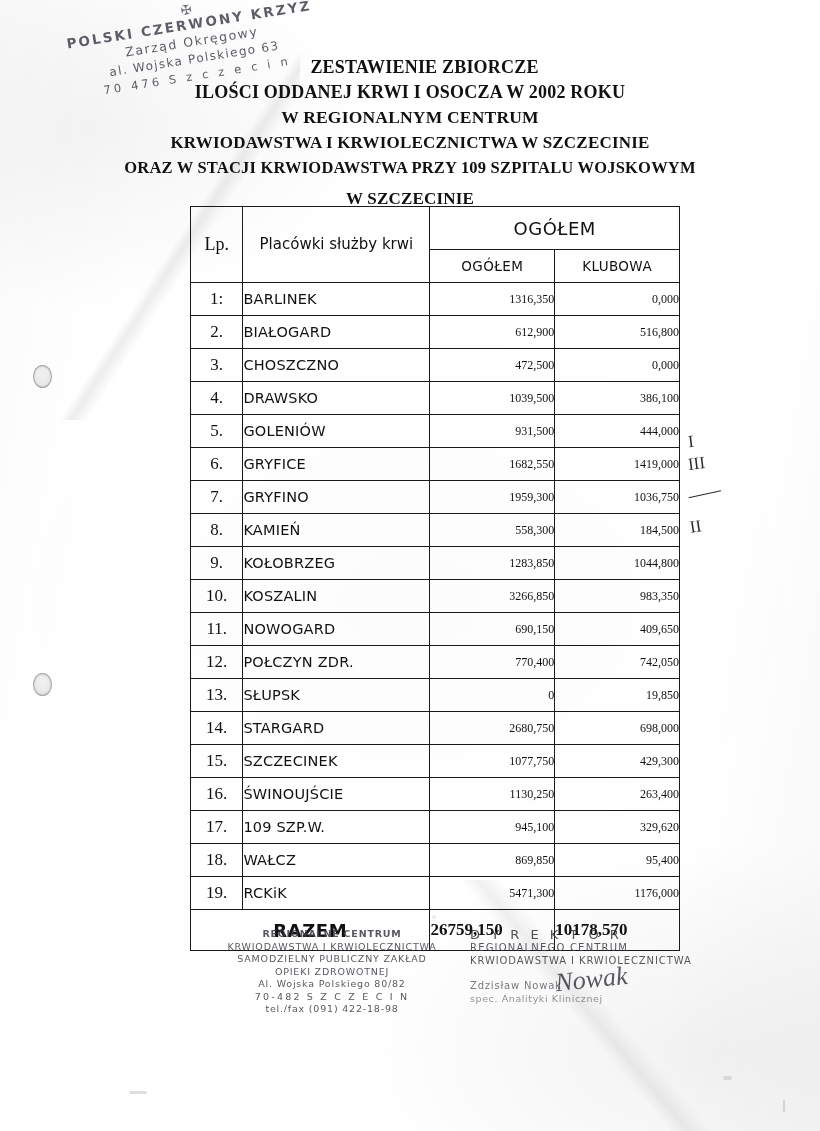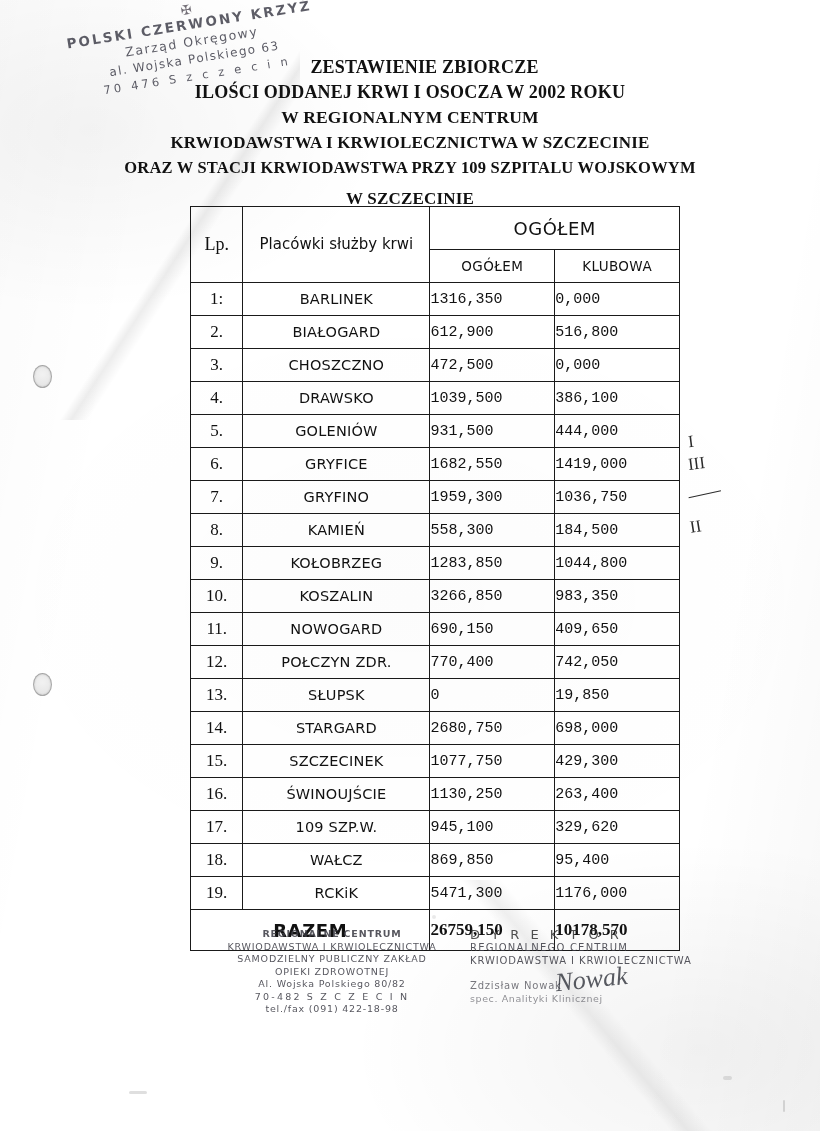--- a/index.html
+++ b/index.html
@@ -164,30 +164,29 @@
   .col-ogolem { width: 125px; }
   .col-klub { width: 125px; }
 
   td.c-lp {
     text-align: center;
     font-size: 17px;
     height: 32px;
     font-family: "Liberation Serif", serif;
   }
   td.c-name {
-    text-align: center;
     font-size: 14.5px;
     font-family: "DejaVu Sans", sans-serif;
     letter-spacing: 0.2px;
   }
   td.c-num {
-    text-align: left;
+    text-align: right;
     padding-right: 9px;
-    font-size: 15px;
-    font-family: Liberation Mono, monospace;
+    font-size: 12px;
+    font-family: Liberation Serif, serif;
   }
   tr.total td {
     height: 40px;
     font-weight: bold;
     margin-left: 48px;
   }
   td.t-label {
     text-align: center;
     font-size: 18px;
     font-family: "DejaVu Sans", sans-serif;

